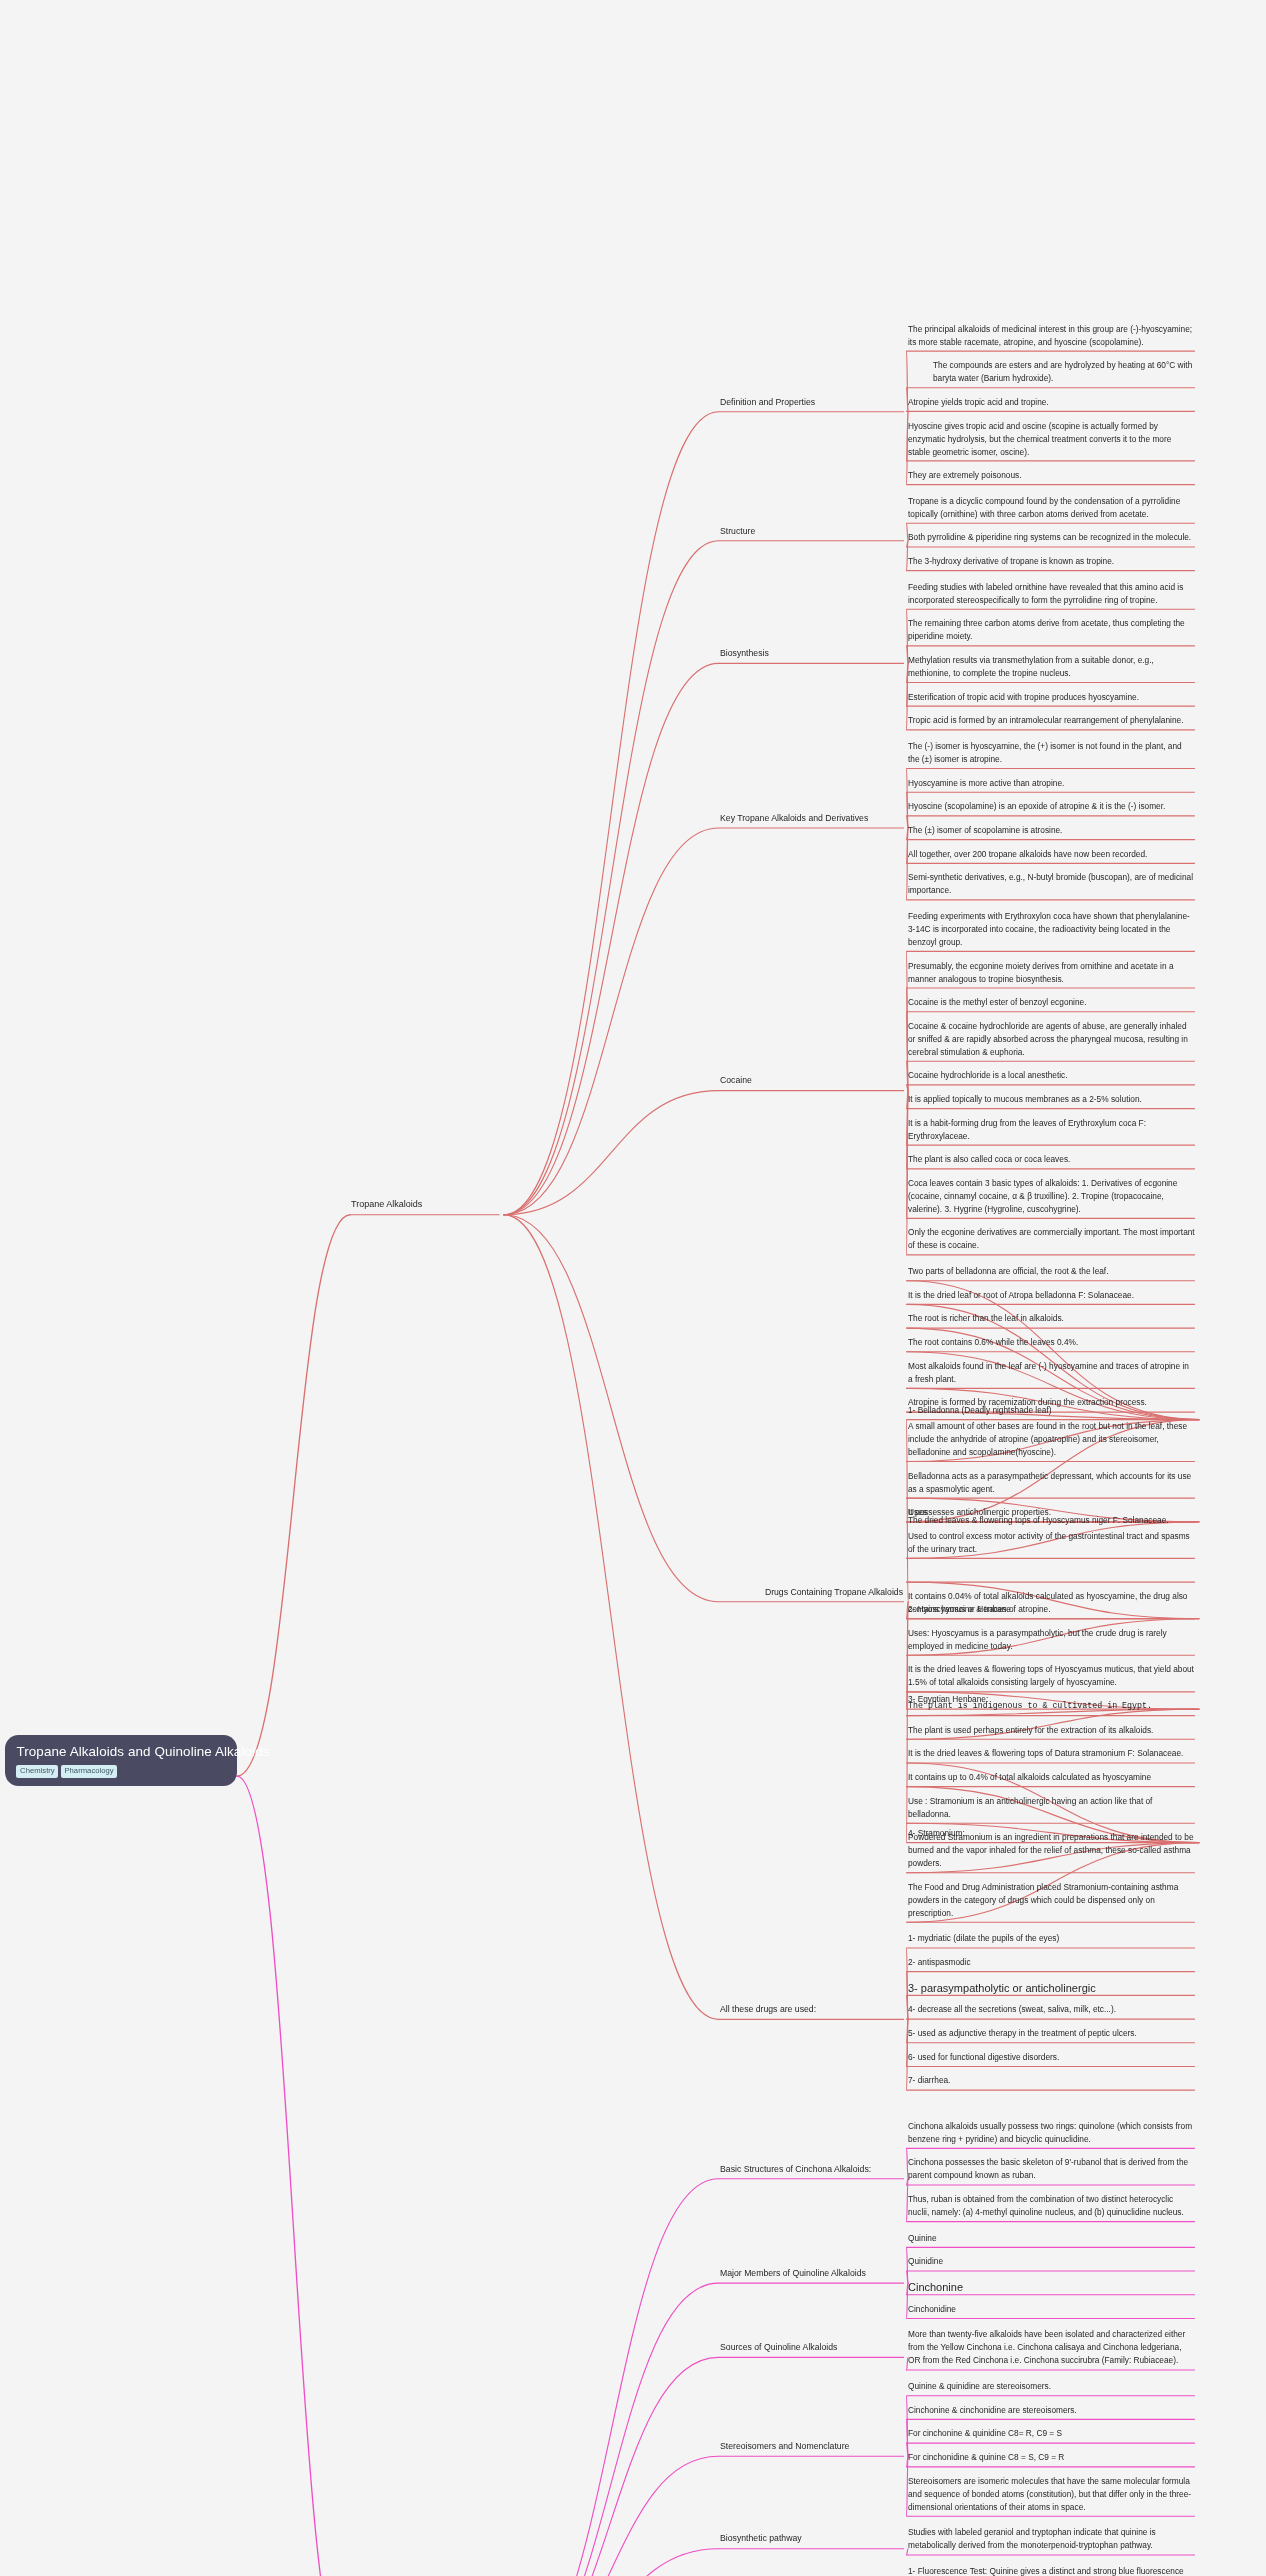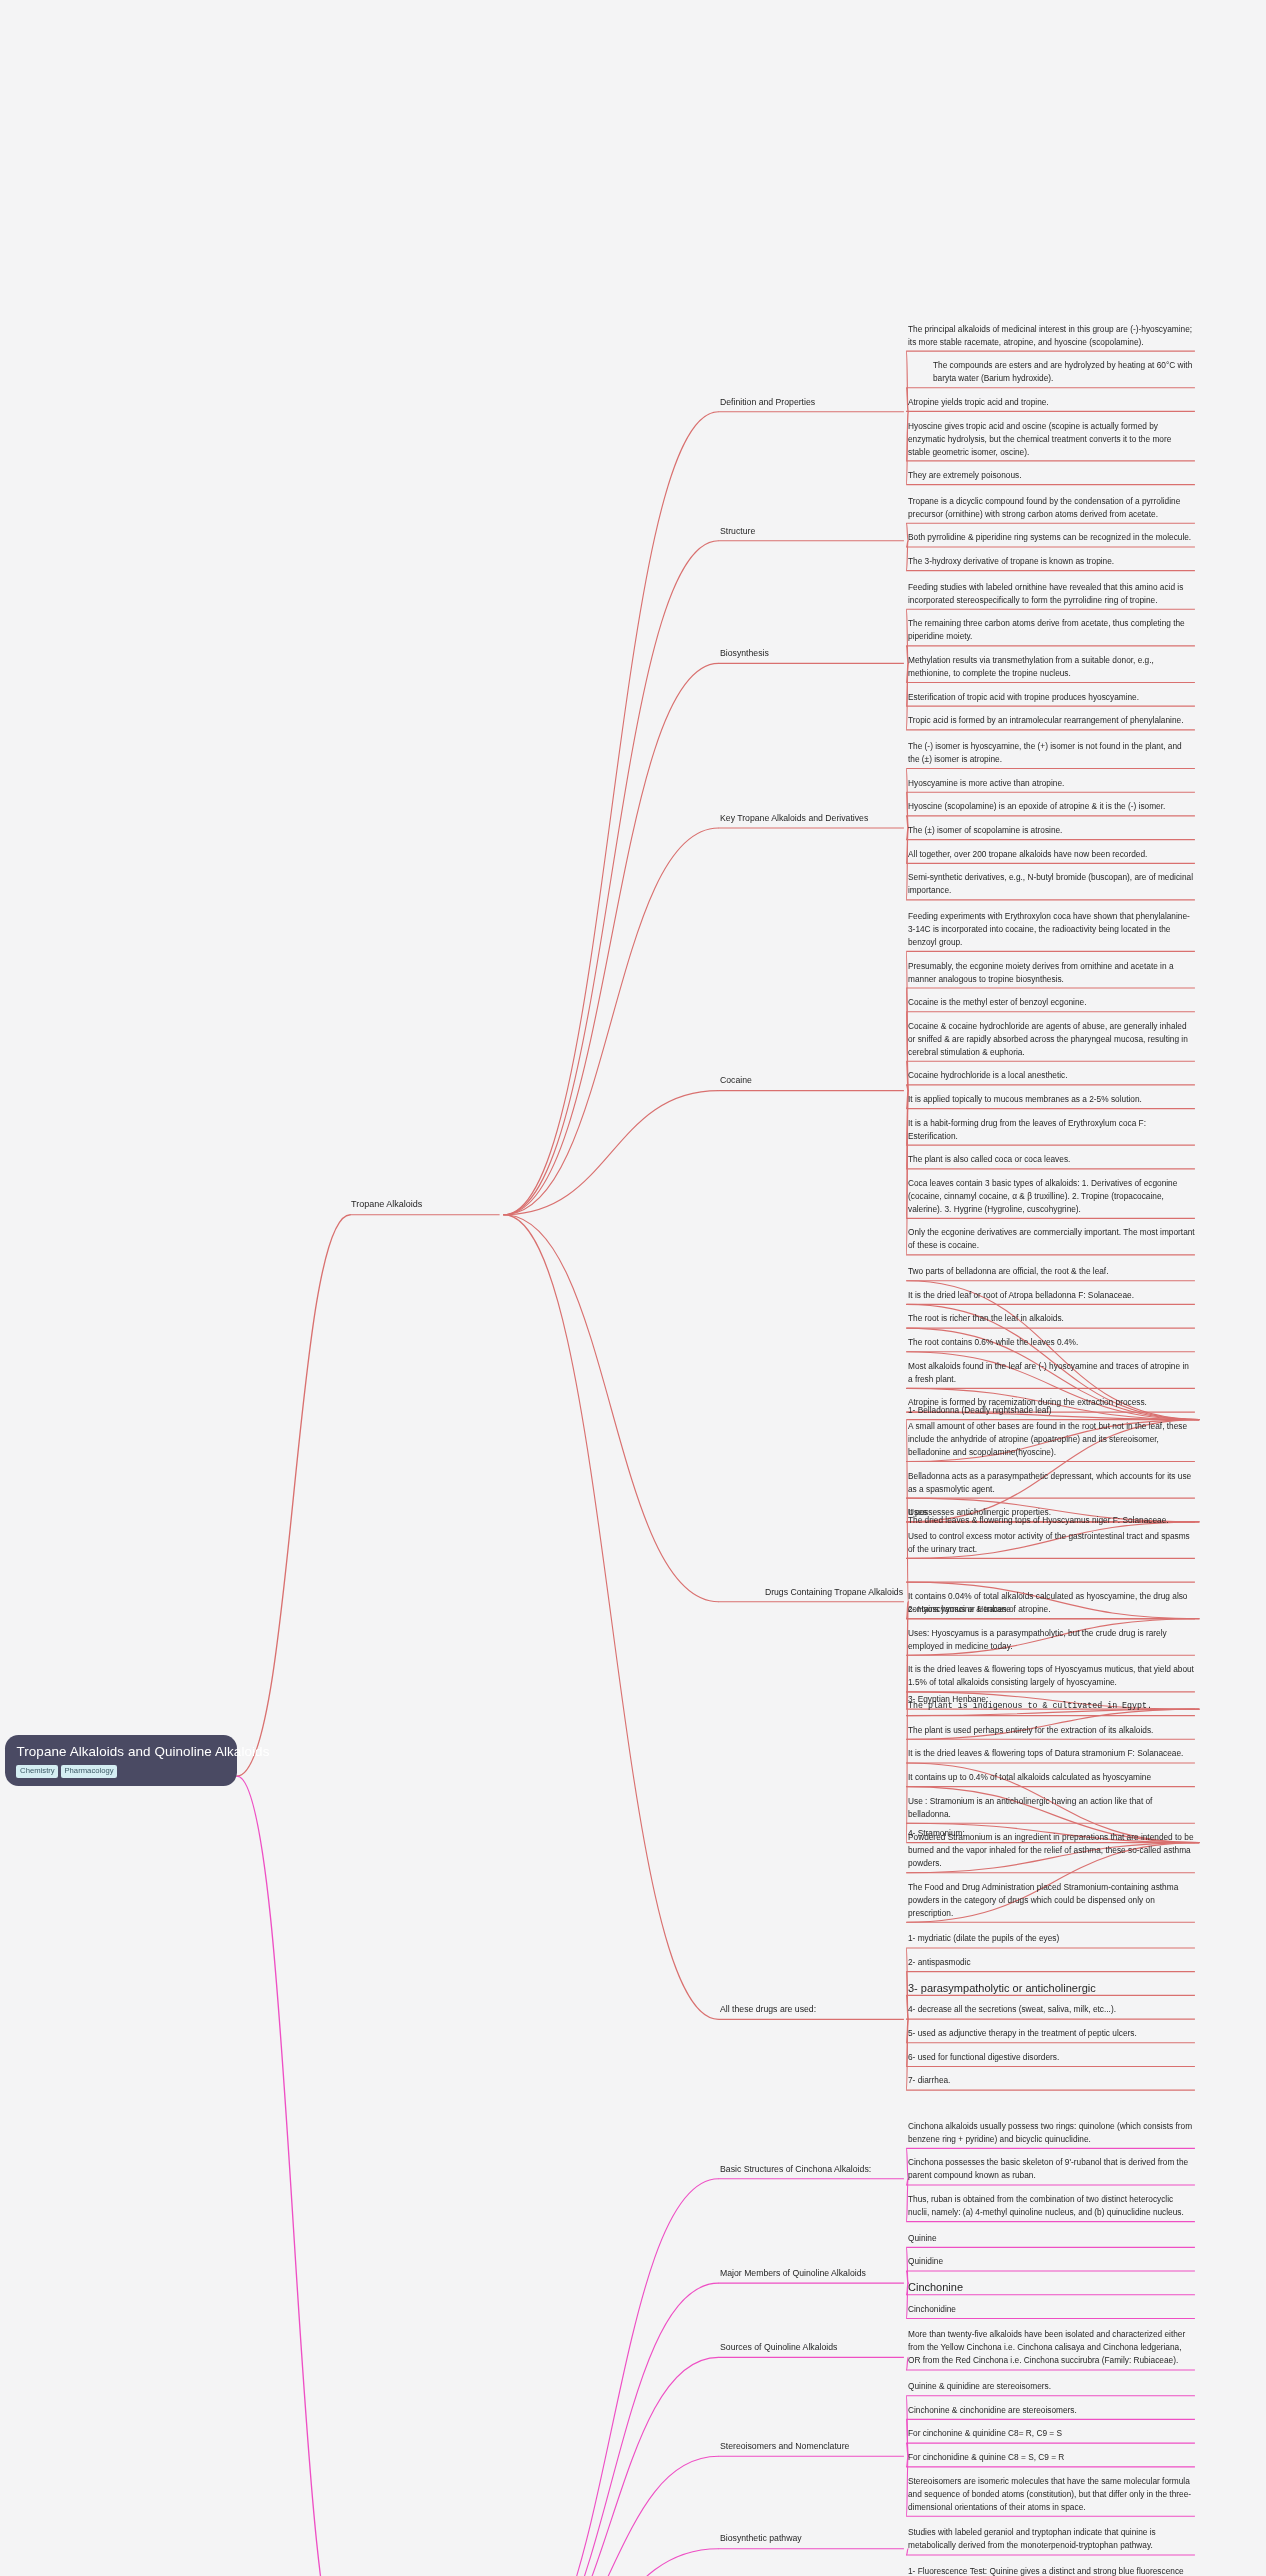--- a/index.html
+++ b/index.html
@@ -293,21 +293,21 @@
     </div>
   </div>
 <div class="node lvl1" style="left: 350px; top: 1198px; width: 149px; font-size: 9px;">Tropane Alkaloids</div>
     <div class="node lvl2" style="left: 719px; top: 396px; width: 185px; font-size: 8.7px;">Definition and Properties</div>
     <div class="node leaf" style="left: 907px; top: 323px; width: 289px; font-size: 8.3px;">The principal alkaloids of medicinal interest in this group are (-)-hyoscyamine; its more stable racemate, atropine, and hyoscine (scopolamine).</div>
     <div class="node leaf" style="left: 907px; top: 359px; width: 289px; font-size: 8.3px; padding-left: 26px;">The compounds are esters and are hydrolyzed by heating at 60°C with baryta water (Barium hydroxide).</div>
     <div class="node leaf" style="left: 907px; top: 396px; width: 289px; font-size: 8.3px;">Atropine yields tropic acid and tropine.</div>
     <div class="node leaf" style="left: 907px; top: 420px; width: 289px; font-size: 8.3px;">Hyoscine gives tropic acid and oscine (scopine is actually formed by enzymatic hydrolysis, but the chemical treatment converts it to the more stable geometric isomer, oscine).</div>
     <div class="node leaf" style="left: 907px; top: 469px; width: 289px; font-size: 8.3px;">They are extremely poisonous.</div>
     <div class="node lvl2" style="left: 719px; top: 525px; width: 185px; font-size: 8.7px;">Structure</div>
-    <div class="node leaf" style="left: 907px; top: 495px; width: 289px; font-size: 8.3px;">Tropane is a dicyclic compound found by the condensation of a pyrrolidine precursor (ornithine) with strong carbon atoms derived from acetate.</div>
+    <div class="node leaf" style="left: 907px; top: 495px; width: 289px; font-size: 8.3px;">Tropane is a dicyclic compound found by the condensation of a pyrrolidine topically (ornithine) with three carbon atoms derived from acetate.</div>
     <div class="node leaf" style="left: 907px; top: 531px; width: 289px; font-size: 8.3px;">Both pyrrolidine &amp; piperidine ring systems can be recognized in the molecule.</div>
     <div class="node leaf" style="left: 907px; top: 555px; width: 289px; font-size: 8.3px;">The 3-hydroxy derivative of tropane is known as tropine.</div>
     <div class="node lvl2" style="left: 719px; top: 647px; width: 185px; font-size: 8.7px;">Biosynthesis</div>
     <div class="node leaf" style="left: 907px; top: 581px; width: 289px; font-size: 8.3px;">Feeding studies with labeled ornithine have revealed that this amino acid is incorporated stereospecifically to form the pyrrolidine ring of tropine.</div>
     <div class="node leaf" style="left: 907px; top: 617px; width: 289px; font-size: 8.3px;">The remaining three carbon atoms derive from acetate, thus completing the piperidine moiety.</div>
     <div class="node leaf" style="left: 907px; top: 654px; width: 289px; font-size: 8.3px;">Methylation results via transmethylation from a suitable donor, e.g., methionine, to complete the tropine nucleus.</div>
     <div class="node leaf" style="left: 907px; top: 691px; width: 289px; font-size: 8.3px;">Esterification of tropic acid with tropine produces hyoscyamine.</div>
     <div class="node leaf" style="left: 907px; top: 714px; width: 289px; font-size: 8.3px;">Tropic acid is formed by an intramolecular rearrangement of phenylalanine.</div>
     <div class="node lvl2" style="left: 719px; top: 812px; width: 185px; font-size: 8.7px;">Key Tropane Alkaloids and Derivatives</div>
     <div class="node leaf" style="left: 907px; top: 740px; width: 289px; font-size: 8.3px;">The (-) isomer is hyoscyamine, the (+) isomer is not found in the plant, and the (±) isomer is atropine.</div>
@@ -316,21 +316,21 @@
     <div class="node leaf" style="left: 907px; top: 824px; width: 289px; font-size: 8.3px;">The (±) isomer of scopolamine is atrosine.</div>
     <div class="node leaf" style="left: 907px; top: 848px; width: 289px; font-size: 8.3px;">All together, over 200 tropane alkaloids have now been recorded.</div>
     <div class="node leaf" style="left: 907px; top: 871px; width: 289px; font-size: 8.3px;">Semi-synthetic derivatives, e.g., N-butyl bromide (buscopan), are of medicinal importance.</div>
     <div class="node lvl2" style="left: 719px; top: 1074px; width: 185px; font-size: 8.7px;">Cocaine</div>
     <div class="node leaf" style="left: 907px; top: 910px; width: 289px; font-size: 8.3px;">Feeding experiments with Erythroxylon coca have shown that phenylalanine-3-14C is incorporated into cocaine, the radioactivity being located in the benzoyl group.</div>
     <div class="node leaf" style="left: 907px; top: 960px; width: 289px; font-size: 8.3px;">Presumably, the ecgonine moiety derives from ornithine and acetate in a manner analogous to tropine biosynthesis.</div>
     <div class="node leaf" style="left: 907px; top: 996px; width: 289px; font-size: 8.3px;">Cocaine is the methyl ester of benzoyl ecgonine.</div>
     <div class="node leaf" style="left: 907px; top: 1020px; width: 289px; font-size: 8.3px;">Cocaine &amp; cocaine hydrochloride are agents of abuse, are generally inhaled or sniffed &amp; are rapidly absorbed across the pharyngeal mucosa, resulting in cerebral stimulation &amp; euphoria.</div>
     <div class="node leaf" style="left: 907px; top: 1069px; width: 289px; font-size: 8.3px;">Cocaine hydrochloride is a local anesthetic.</div>
     <div class="node leaf" style="left: 907px; top: 1093px; width: 289px; font-size: 8.3px;">It is applied topically to mucous membranes as a 2-5% solution.</div>
-    <div class="node leaf" style="left: 907px; top: 1117px; width: 289px; font-size: 8.3px;">It is a habit-forming drug from the leaves of Erythroxylum coca F: Esterification.</div>
+    <div class="node leaf" style="left: 907px; top: 1117px; width: 289px; font-size: 8.3px;">It is a habit-forming drug from the leaves of Erythroxylum coca F: Erythroxylaceae.</div>
     <div class="node leaf" style="left: 907px; top: 1153px; width: 289px; font-size: 8.3px;">The plant is also called coca or coca leaves.</div>
     <div class="node leaf" style="left: 907px; top: 1177px; width: 289px; font-size: 8.3px;">Coca leaves contain 3 basic types of alkaloids: 1. Derivatives of ecgonine (cocaine, cinnamyl cocaine, α &amp; β truxilline). 2. Tropine (tropacocaine, valerine). 3. Hygrine (Hygroline, cuscohygrine).</div>
     <div class="node leaf" style="left: 907px; top: 1226px; width: 289px; font-size: 8.3px;">Only the ecgonine derivatives are commercially important. The most important of these is cocaine.</div>
     <div class="node lvl2" style="left: 719px; top: 1586px; width: 185px; font-size: 8.7px; text-align: right;">Drugs Containing Tropane Alkaloids</div>
     <div class="node lvl2" style="left: 907px; top: 1404px; width: 289px; font-size: 8.3px;">1- Belladonna (Deadly nightshade leaf)</div>
     <div class="node leaf" style="left: 907px; top: 1265px; width: 289px; font-size: 8.3px;">Two parts of belladonna are official, the root &amp; the leaf.</div>
     <div class="node leaf" style="left: 907px; top: 1289px; width: 289px; font-size: 8.3px;">It is the dried leaf or root of Atropa belladonna F: Solanaceae.</div>
     <div class="node leaf" style="left: 907px; top: 1312px; width: 289px; font-size: 8.3px;">The root is richer than the leaf in alkaloids.</div>
     <div class="node leaf" style="left: 907px; top: 1336px; width: 289px; font-size: 8.3px;">The root contains 0.6% while the leaves 0.4%.</div>
     <div class="node leaf" style="left: 907px; top: 1360px; width: 289px; font-size: 8.3px;">Most alkaloids found in the leaf are (-) hyoscyamine and traces of atropine in a fresh plant.</div>

